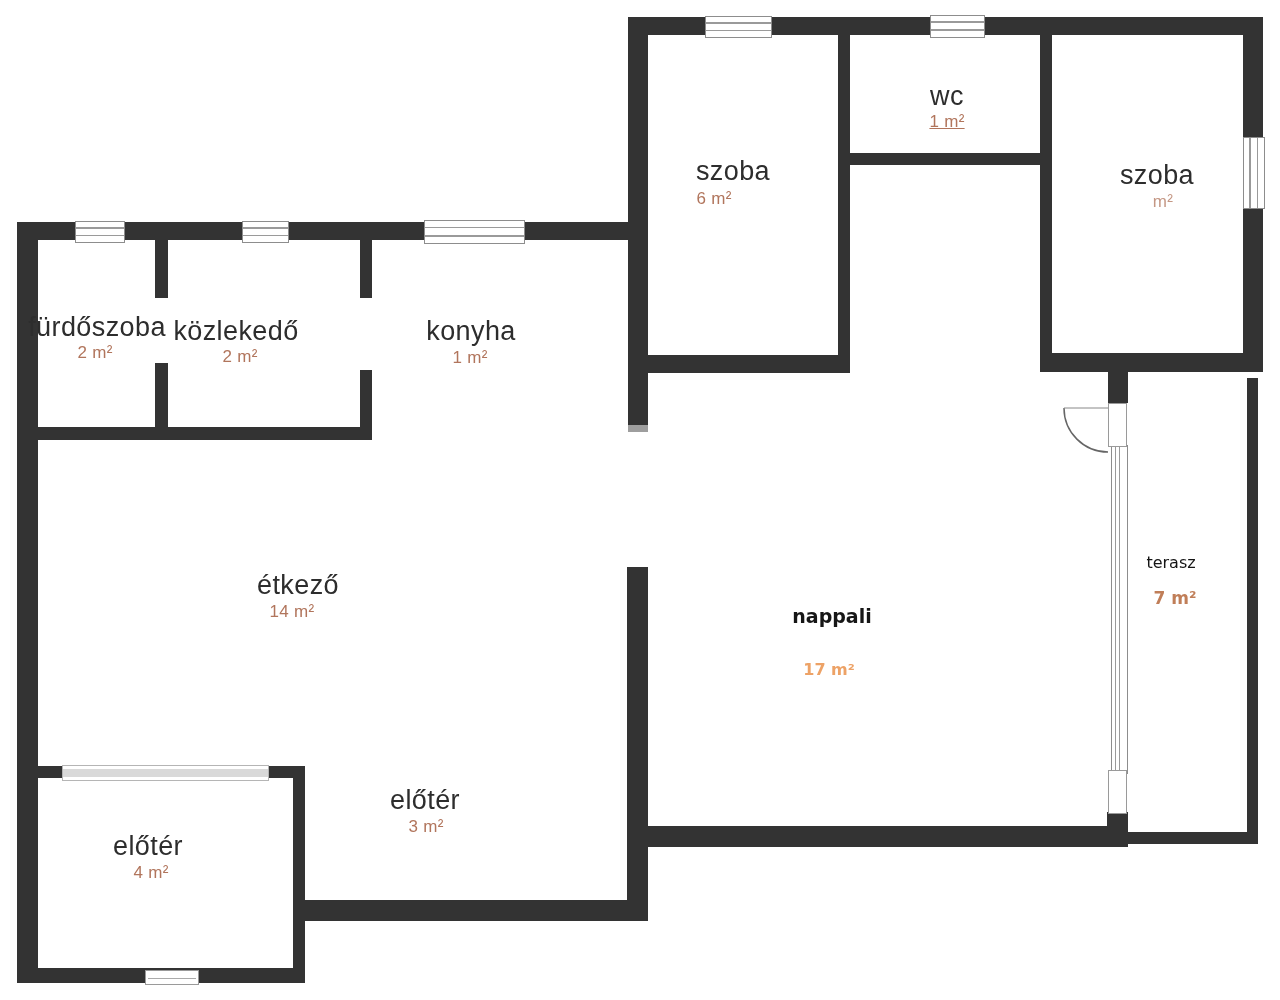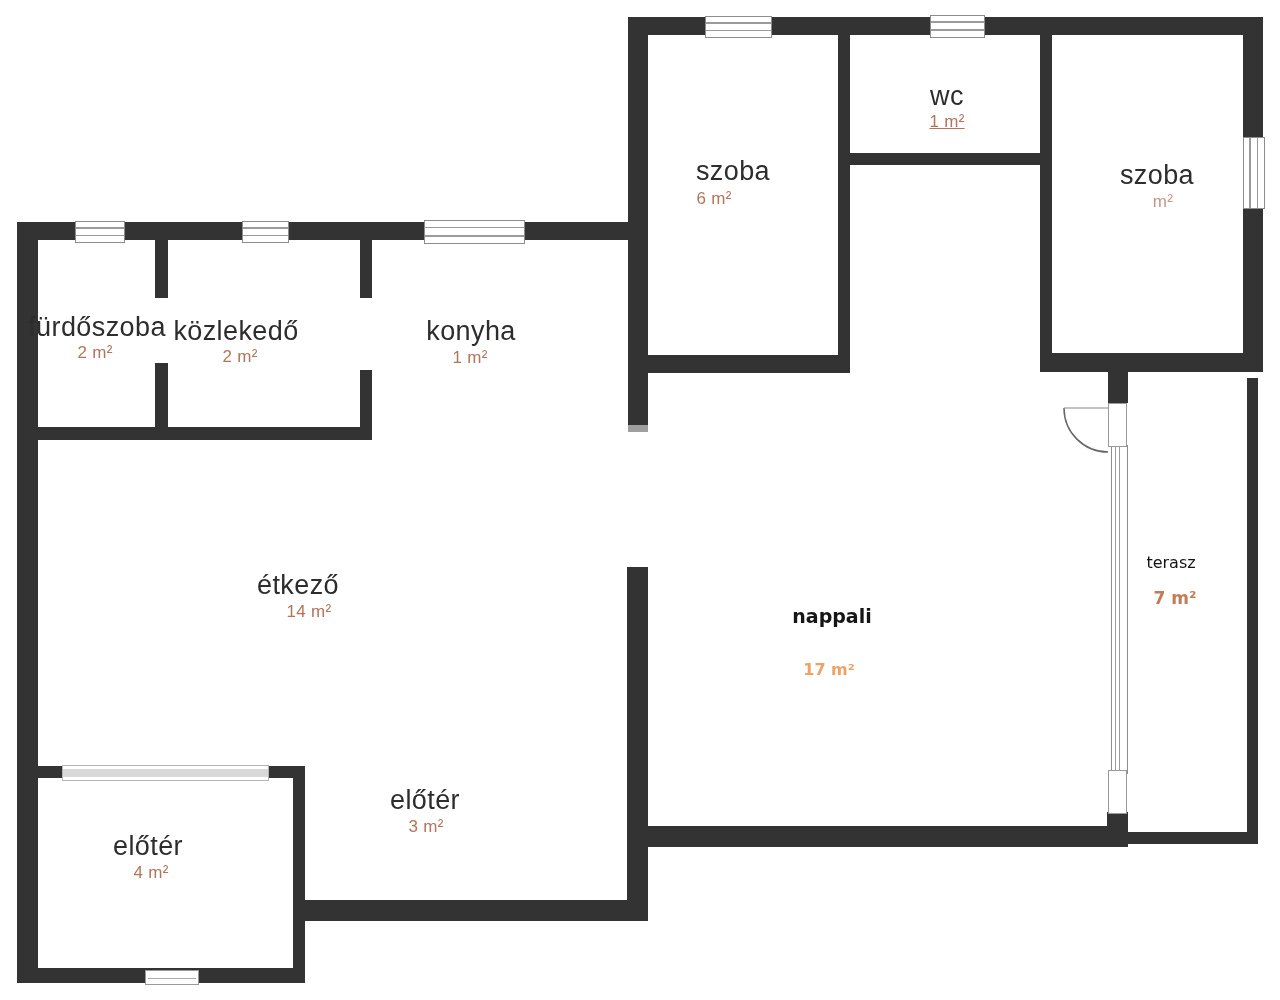--- a/index.html
+++ b/index.html
@@ -146,21 +146,21 @@
   <span class="rname" style="left:733px;top:171px;">szoba</span>
   <span class="rarea" style="left:714px;top:199px;">6 m²</span>
 
   <span class="rname" style="left:947px;top:96px;">wc</span>
   <span class="rarea" style="left:947px;top:122px;text-decoration:underline;">1 m²</span>
 
   <span class="rname" style="left:1157px;top:175px;">szoba</span>
   <span class="rarea faded" style="left:1163px;top:202px;">m²</span>
 
   <span class="rname" style="left:298px;top:585px;">étkező</span>
-  <span class="rarea" style="left:309px;top:612px;">14 m²</span>
+  <span class="rarea" style="left:292px;top:612px;">14 m²</span>
 
   <span class="nname" style="left:832px;top:616px;">nappali</span>
   <span class="narea" style="left:829px;top:637px;">17 m²</span>
 
   <span class="tname" style="left:1171px;top:562px;">terasz</span>
   <span class="tarea" style="left:1175px;top:598px;">7 m²</span>
 
   <span class="rname" style="left:425px;top:800px;">előtér</span>
   <span class="rarea" style="left:426px;top:827px;">3 m²</span>
 

